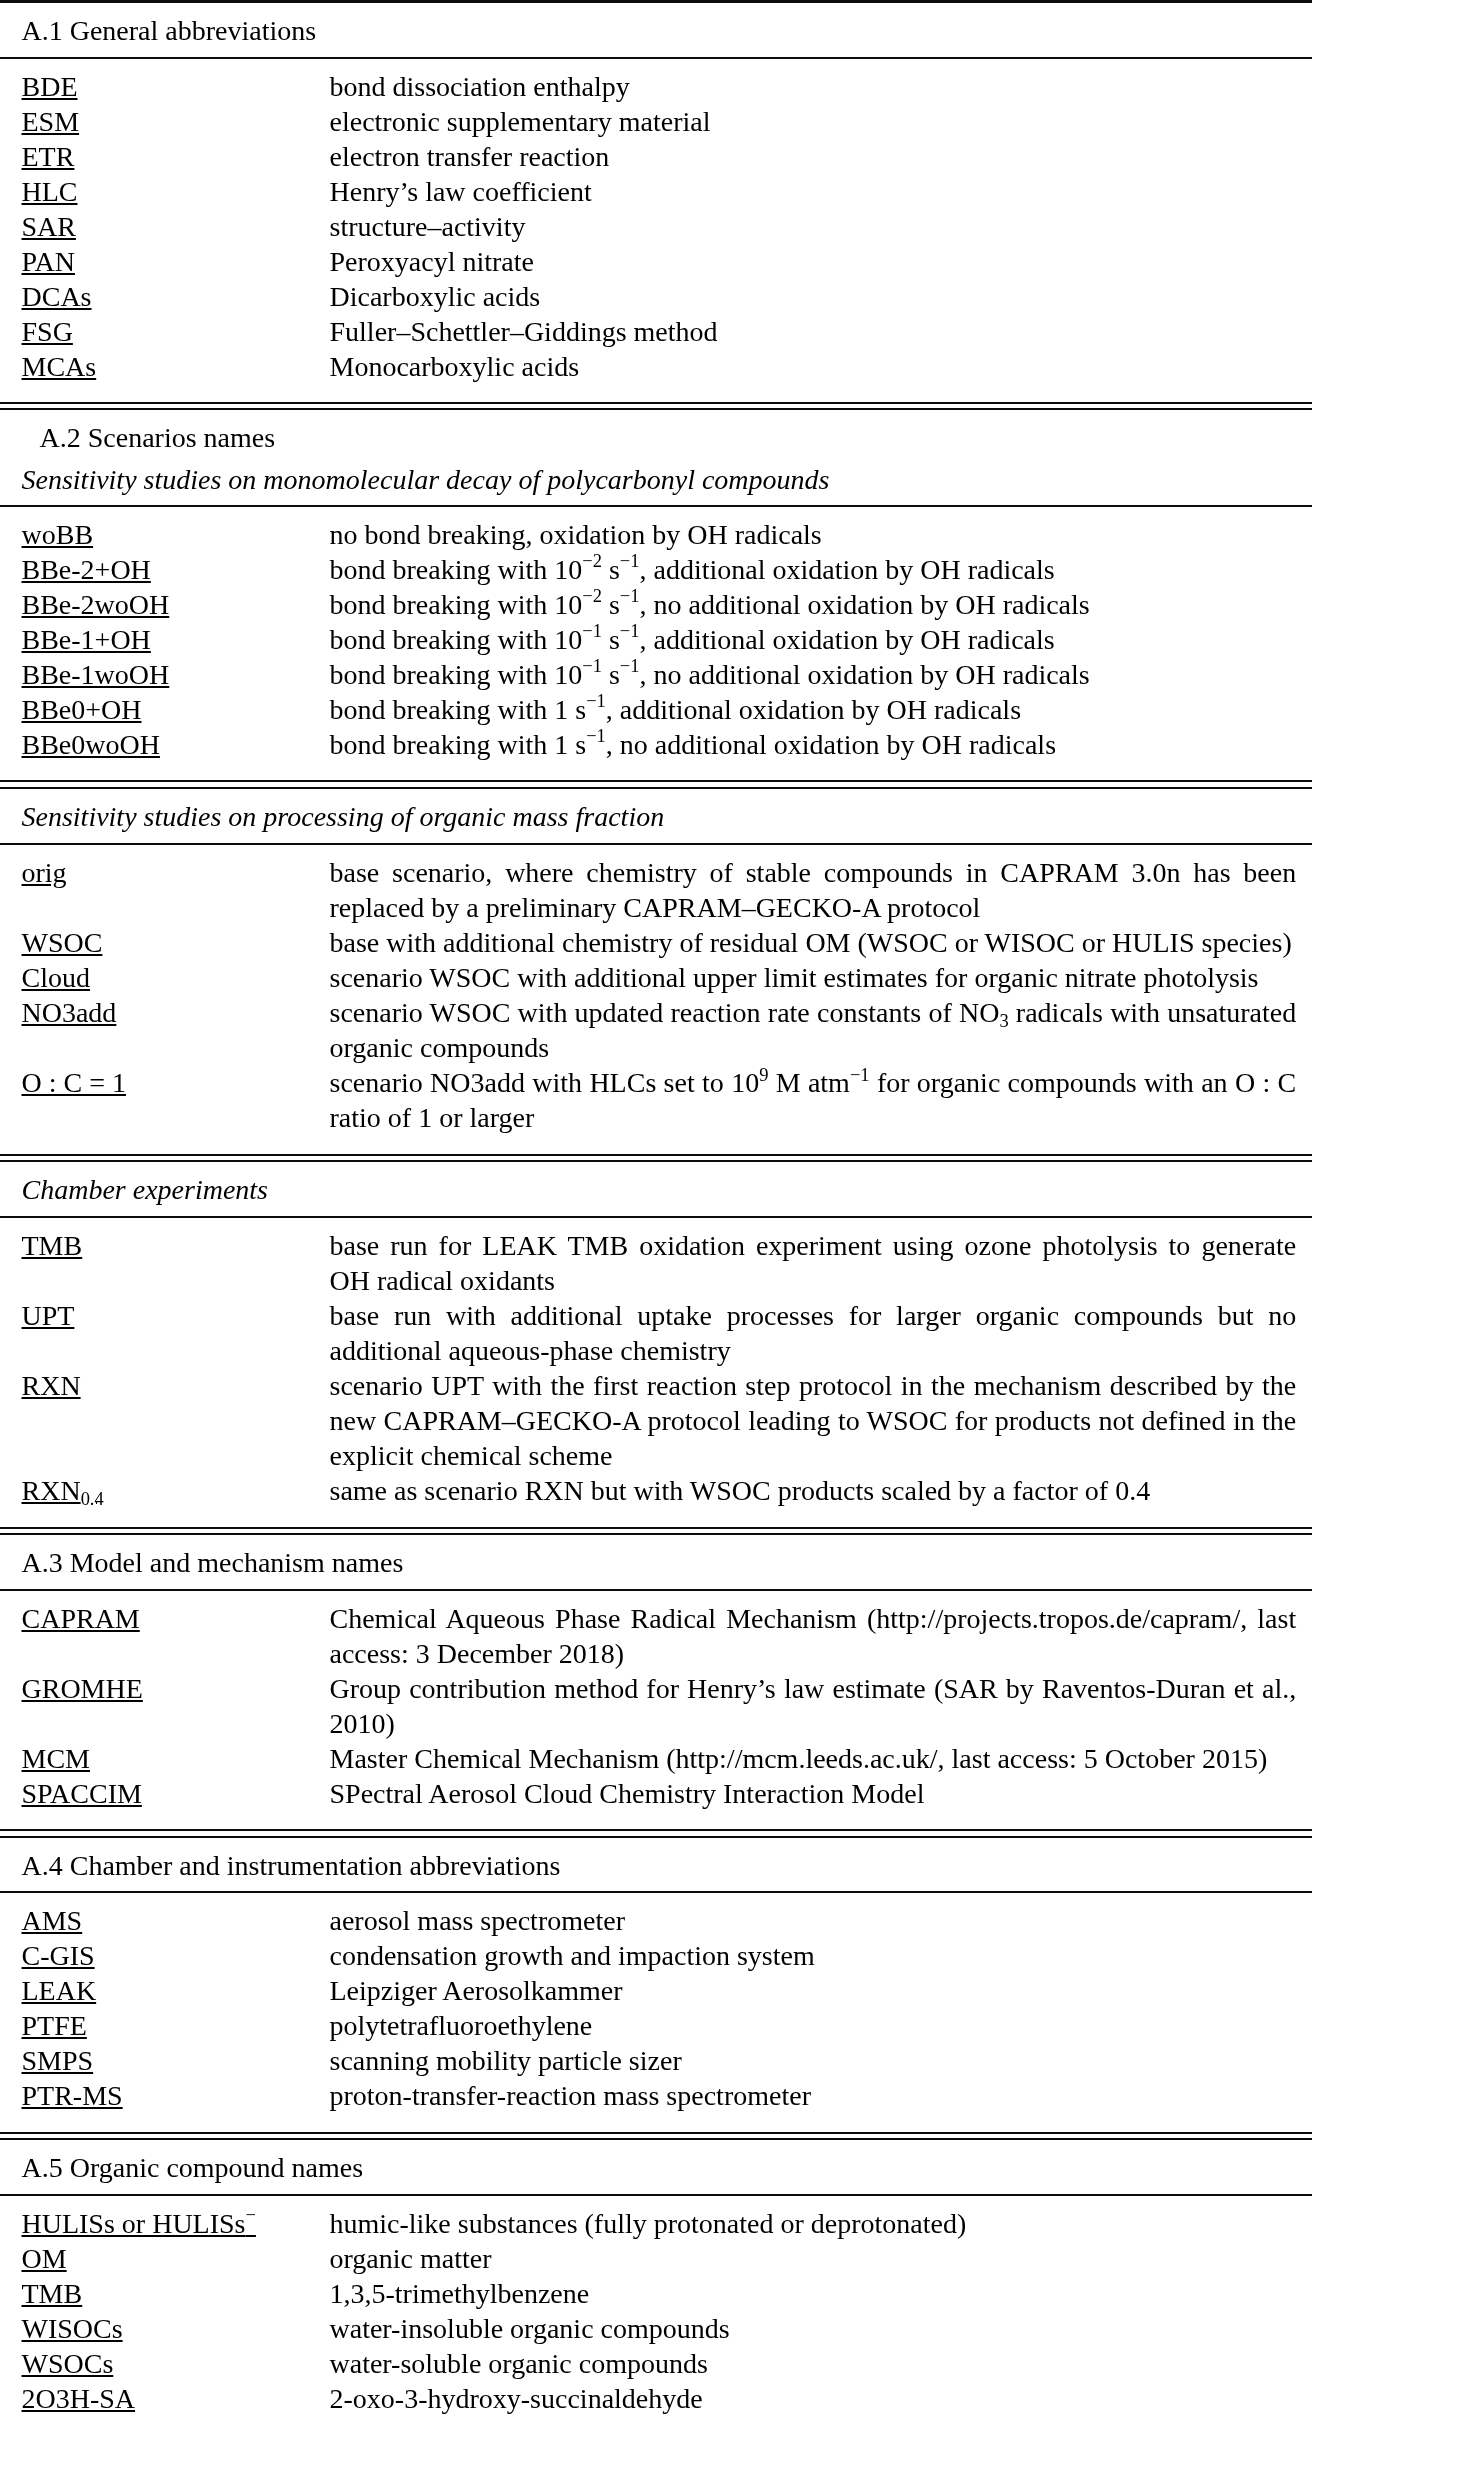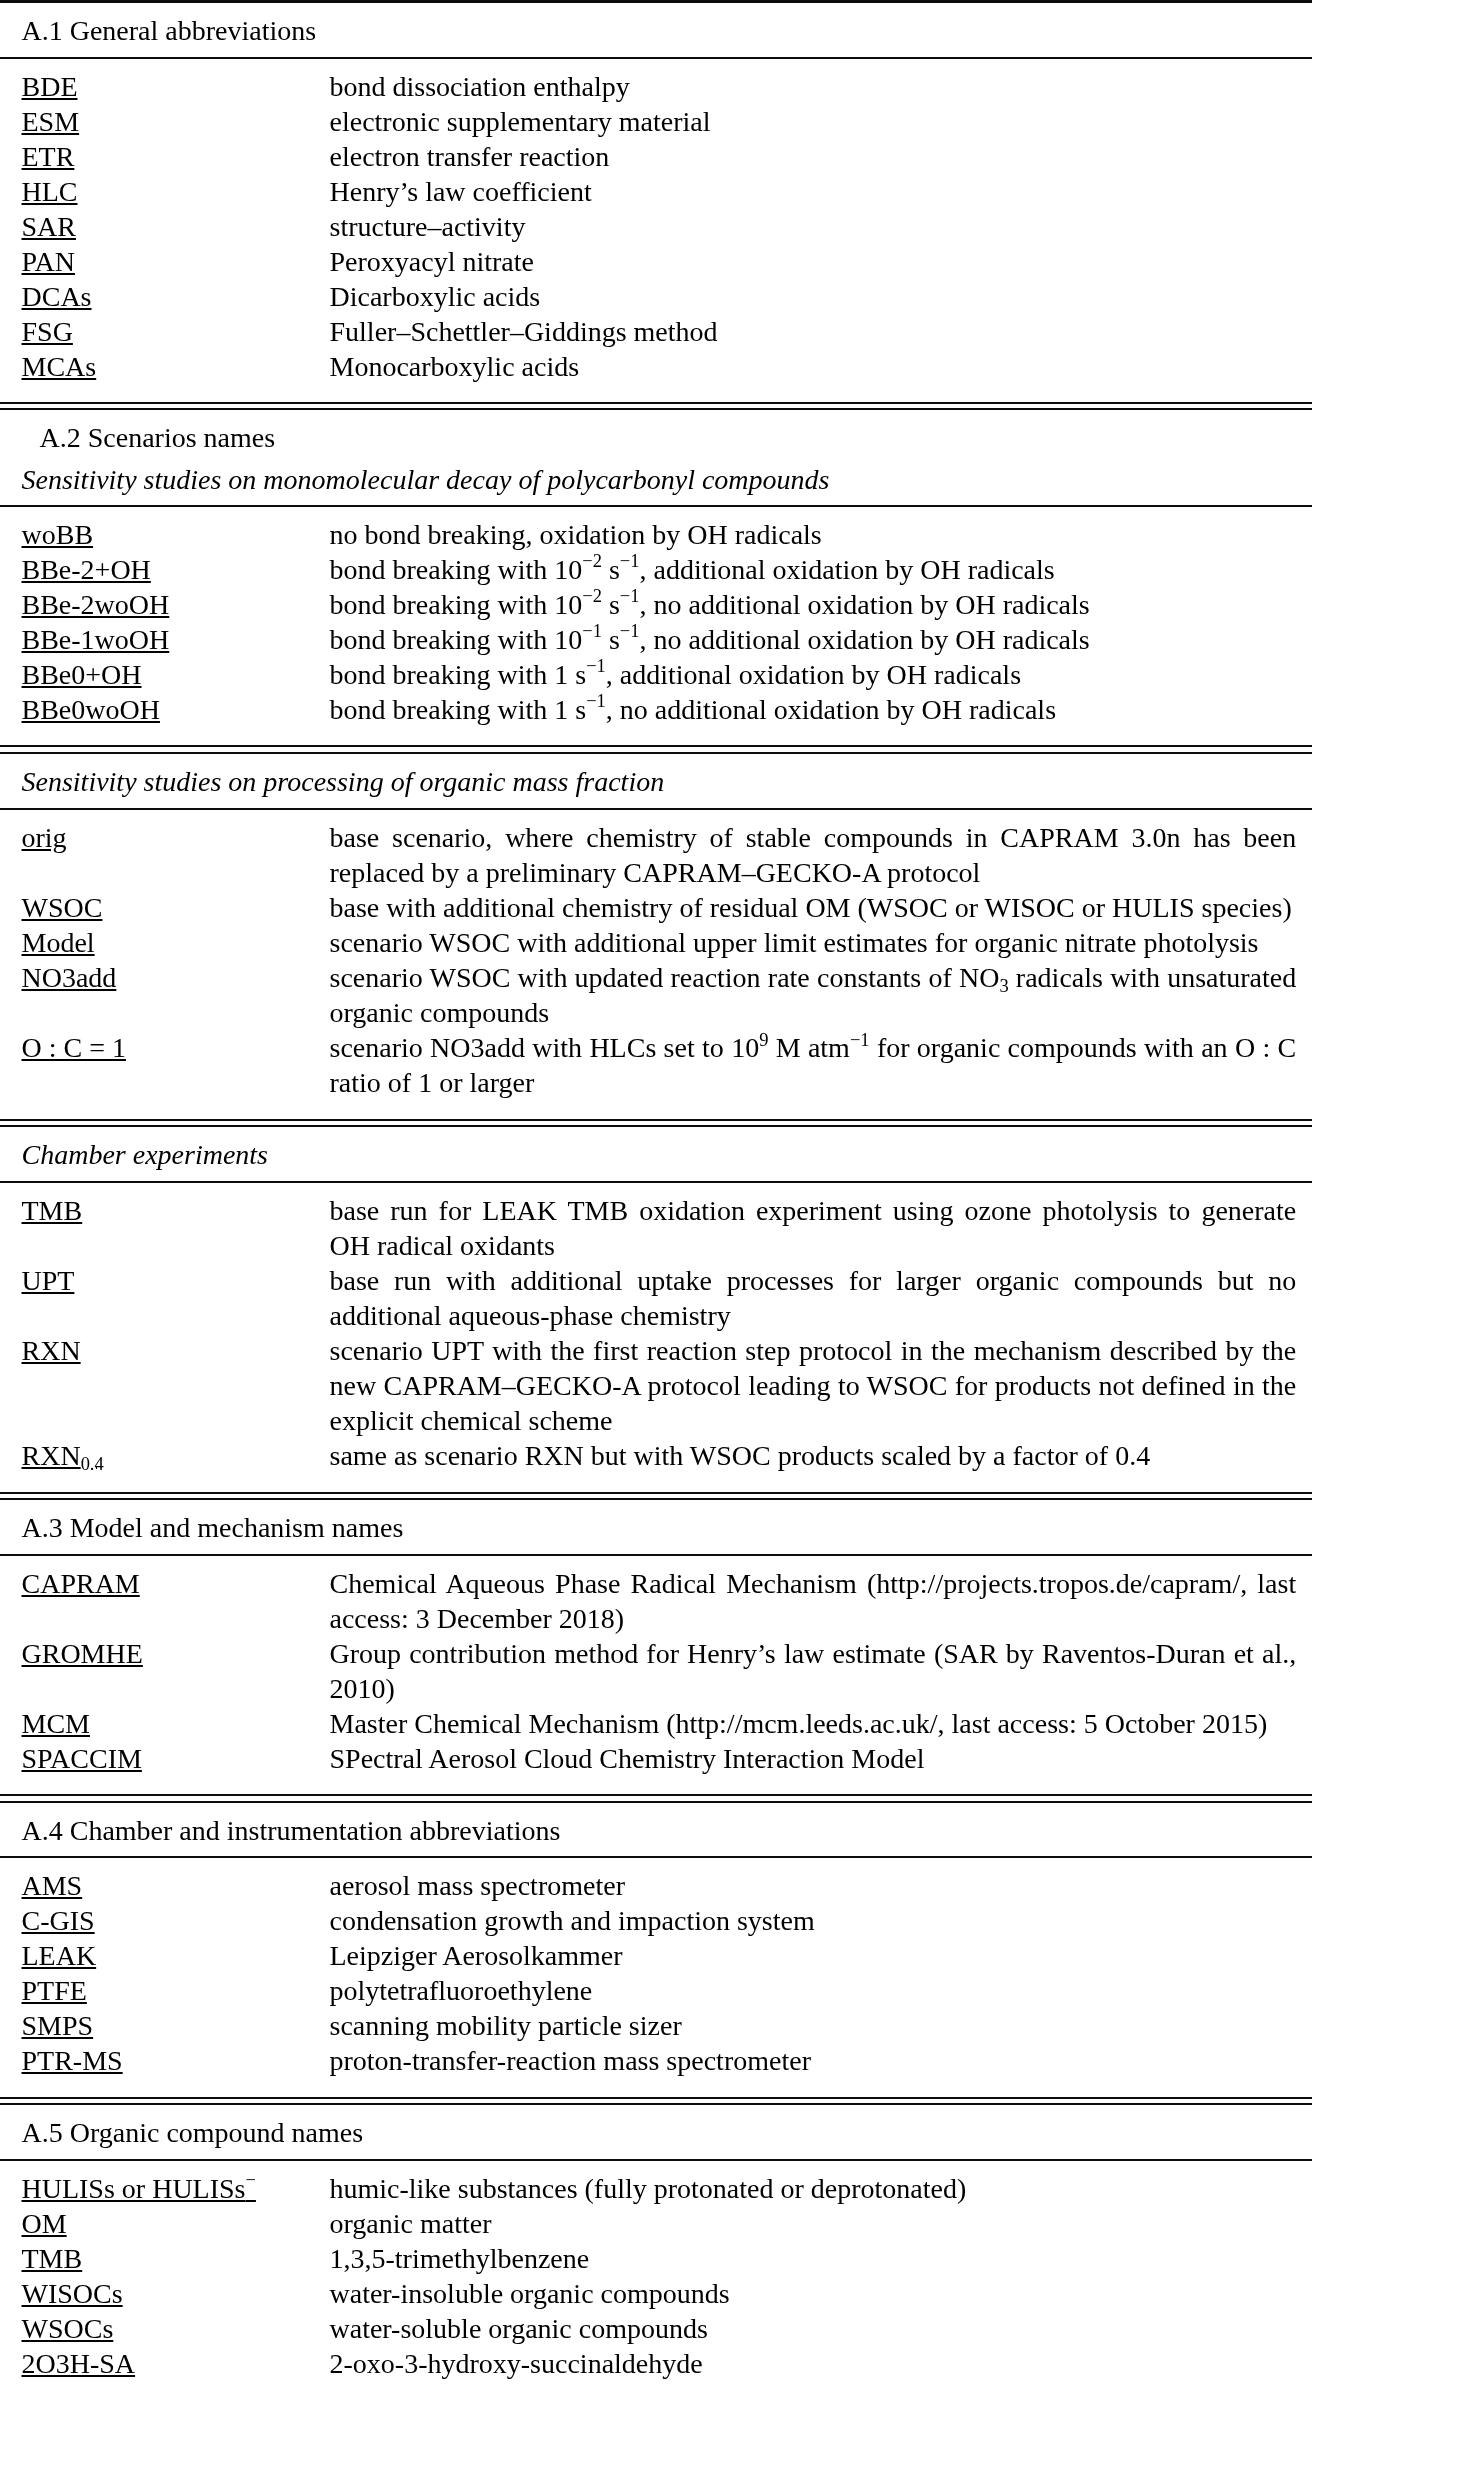--- a/index.html
+++ b/index.html
@@ -99,20 +99,24 @@
         </div>
         <div class="row">
           <span class="abbr">BBe-2+OH</span>
           <span class="desc">bond breaking with 10<sup>−2</sup> s<sup>−1</sup>, additional oxidation by OH radicals</span>
         </div>
         <div class="row">
           <span class="abbr">BBe-2woOH</span>
           <span class="desc">bond breaking with 10<sup>−2</sup> s<sup>−1</sup>, no additional oxidation by OH radicals</span>
         </div>
         <div class="row">
+          <span class="abbr">BBe-1+OH</span>
+          <span class="desc">bond breaking with 10<sup>−1</sup> s<sup>−1</sup>, additional oxidation by OH radicals</span>
+        </div>
+        <div class="row">
           <span class="abbr">BBe-1woOH</span>
           <span class="desc">bond breaking with 10<sup>−1</sup> s<sup>−1</sup>, no additional oxidation by OH radicals</span>
         </div>
         <div class="row">
           <span class="abbr">BBe0+OH</span>
           <span class="desc">bond breaking with 1 s<sup>−1</sup>, additional oxidation by OH radicals</span>
         </div>
         <div class="row">
           <span class="abbr">BBe0woOH</span>
           <span class="desc">bond breaking with 1 s<sup>−1</sup>, no additional oxidation by OH radicals</span>
@@ -124,21 +128,21 @@
       <div class="rows">
         <div class="row">
           <span class="abbr">orig</span>
           <span class="desc">base scenario, where chemistry of stable compounds in CAPRAM 3.0n has been replaced by a preliminary CAPRAM–GECKO-A protocol</span>
         </div>
         <div class="row">
           <span class="abbr">WSOC</span>
           <span class="desc">base with additional chemistry of residual OM (WSOC or WISOC or HULIS species)</span>
         </div>
         <div class="row">
-          <span class="abbr">Model</span>
+          <span class="abbr">Cloud</span>
           <span class="desc">scenario WSOC with additional upper limit estimates for organic nitrate photolysis</span>
         </div>
         <div class="row">
           <span class="abbr">NO3add</span>
           <span class="desc">scenario WSOC with updated reaction rate constants of NO<sub>3</sub> radicals with unsaturated organic compounds</span>
         </div>
         <div class="row">
           <span class="abbr">O : C = 1</span>
           <span class="desc">scenario NO3add with HLCs set to 10<sup>9</sup> M atm<sup>−1</sup> for organic compounds with an O : C ratio of 1 or larger</span>
         </div>

